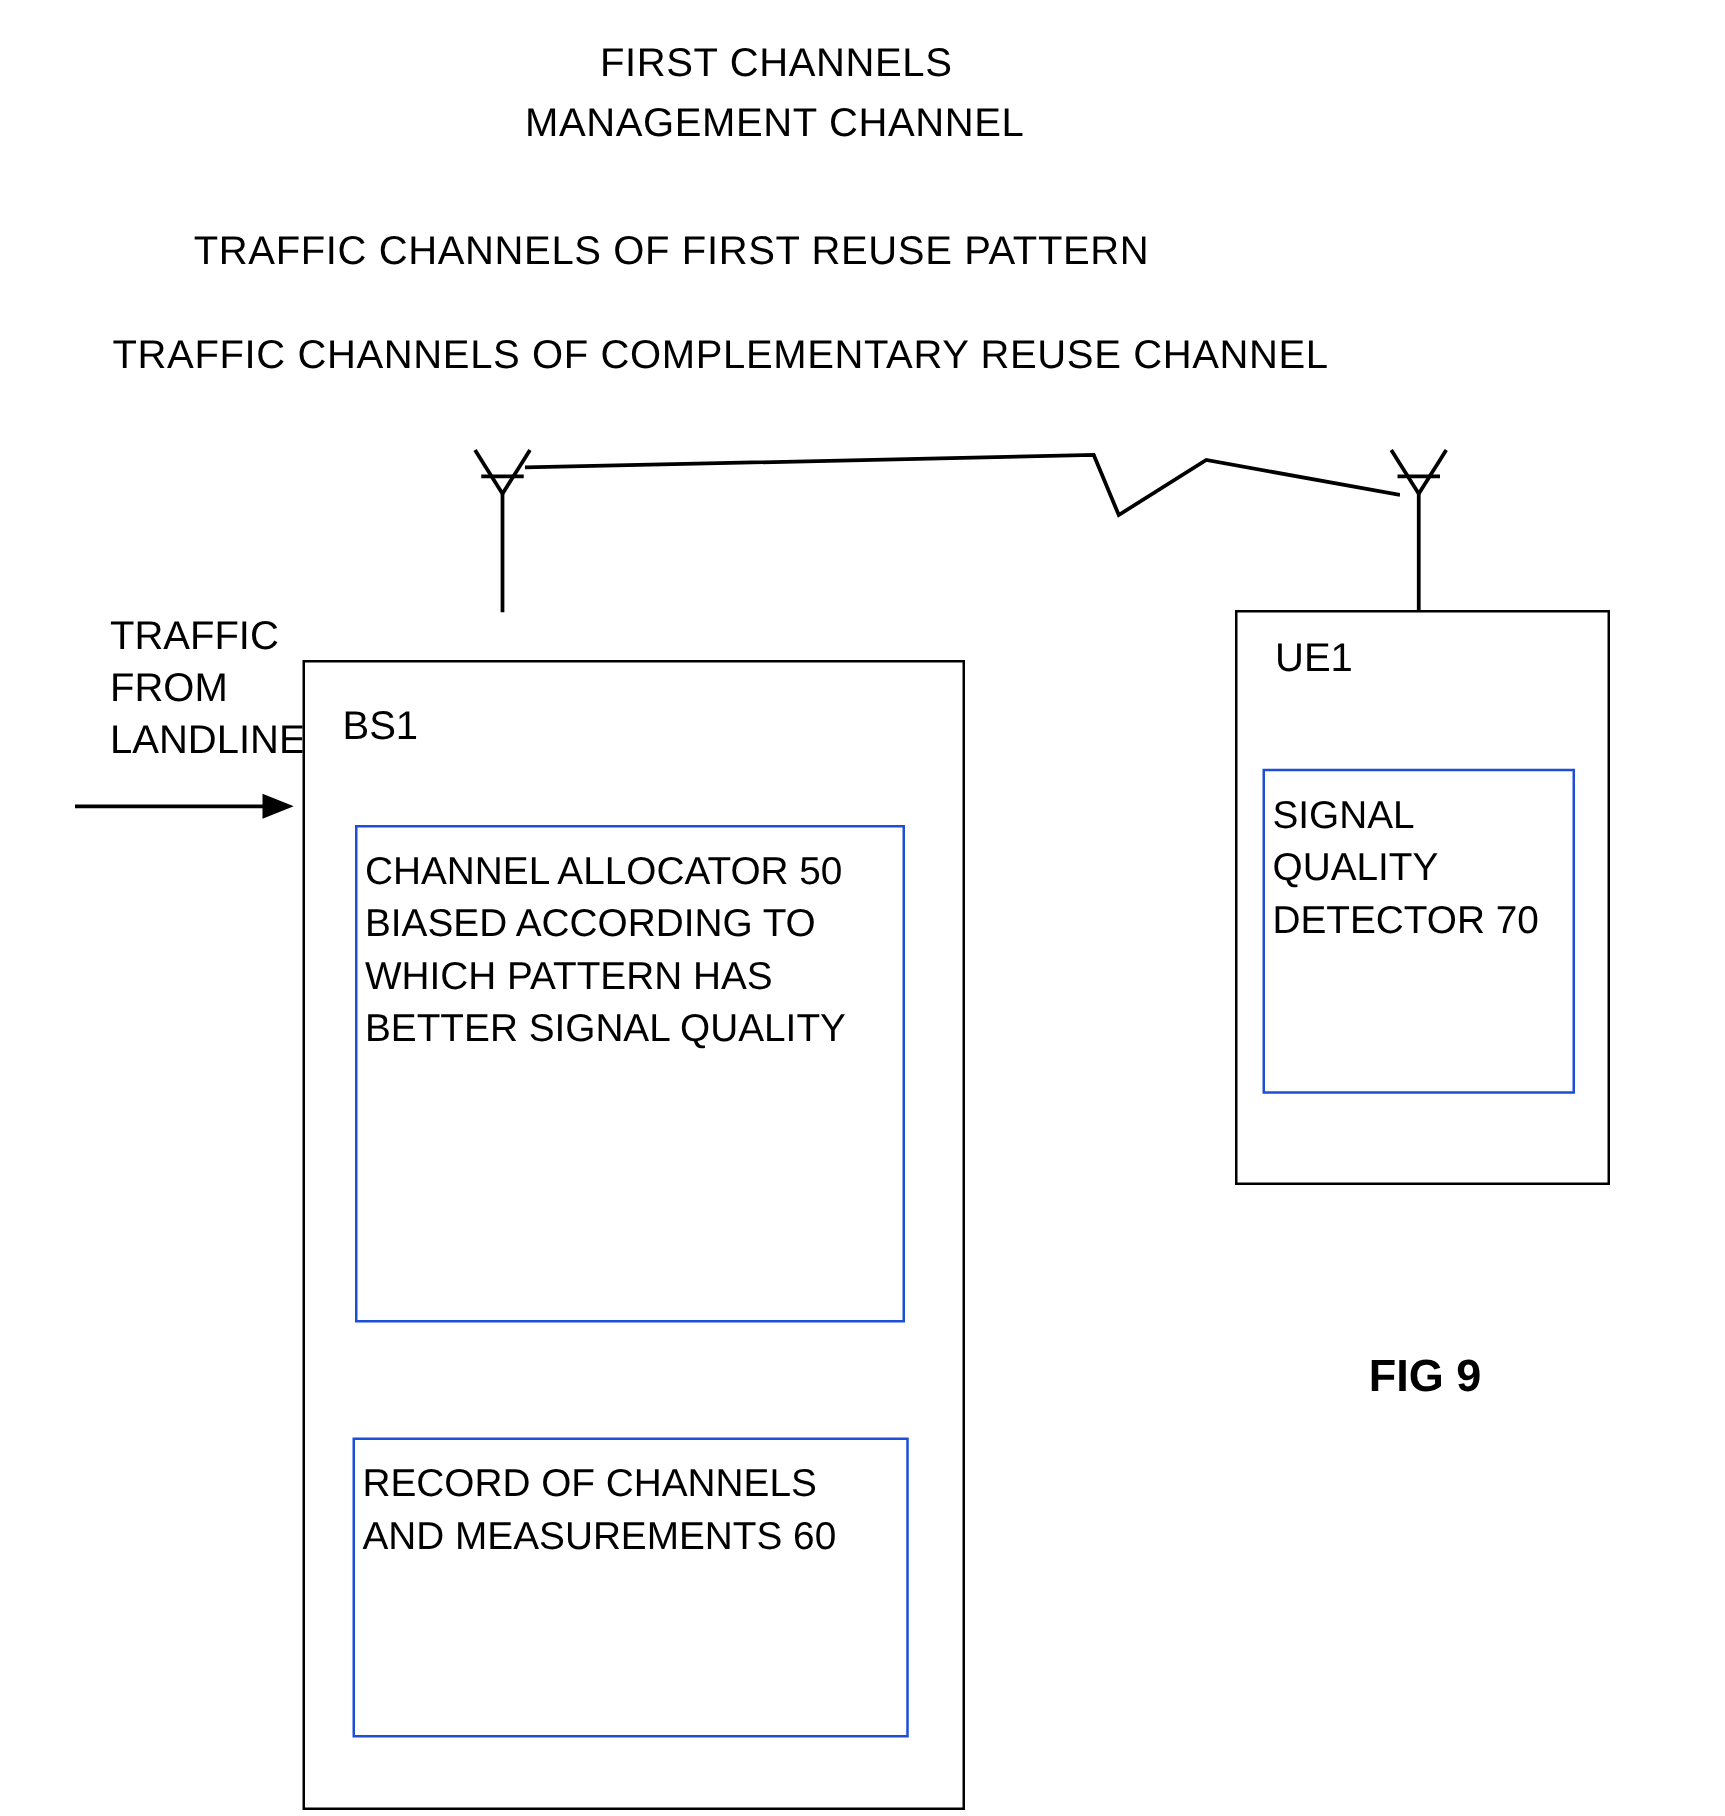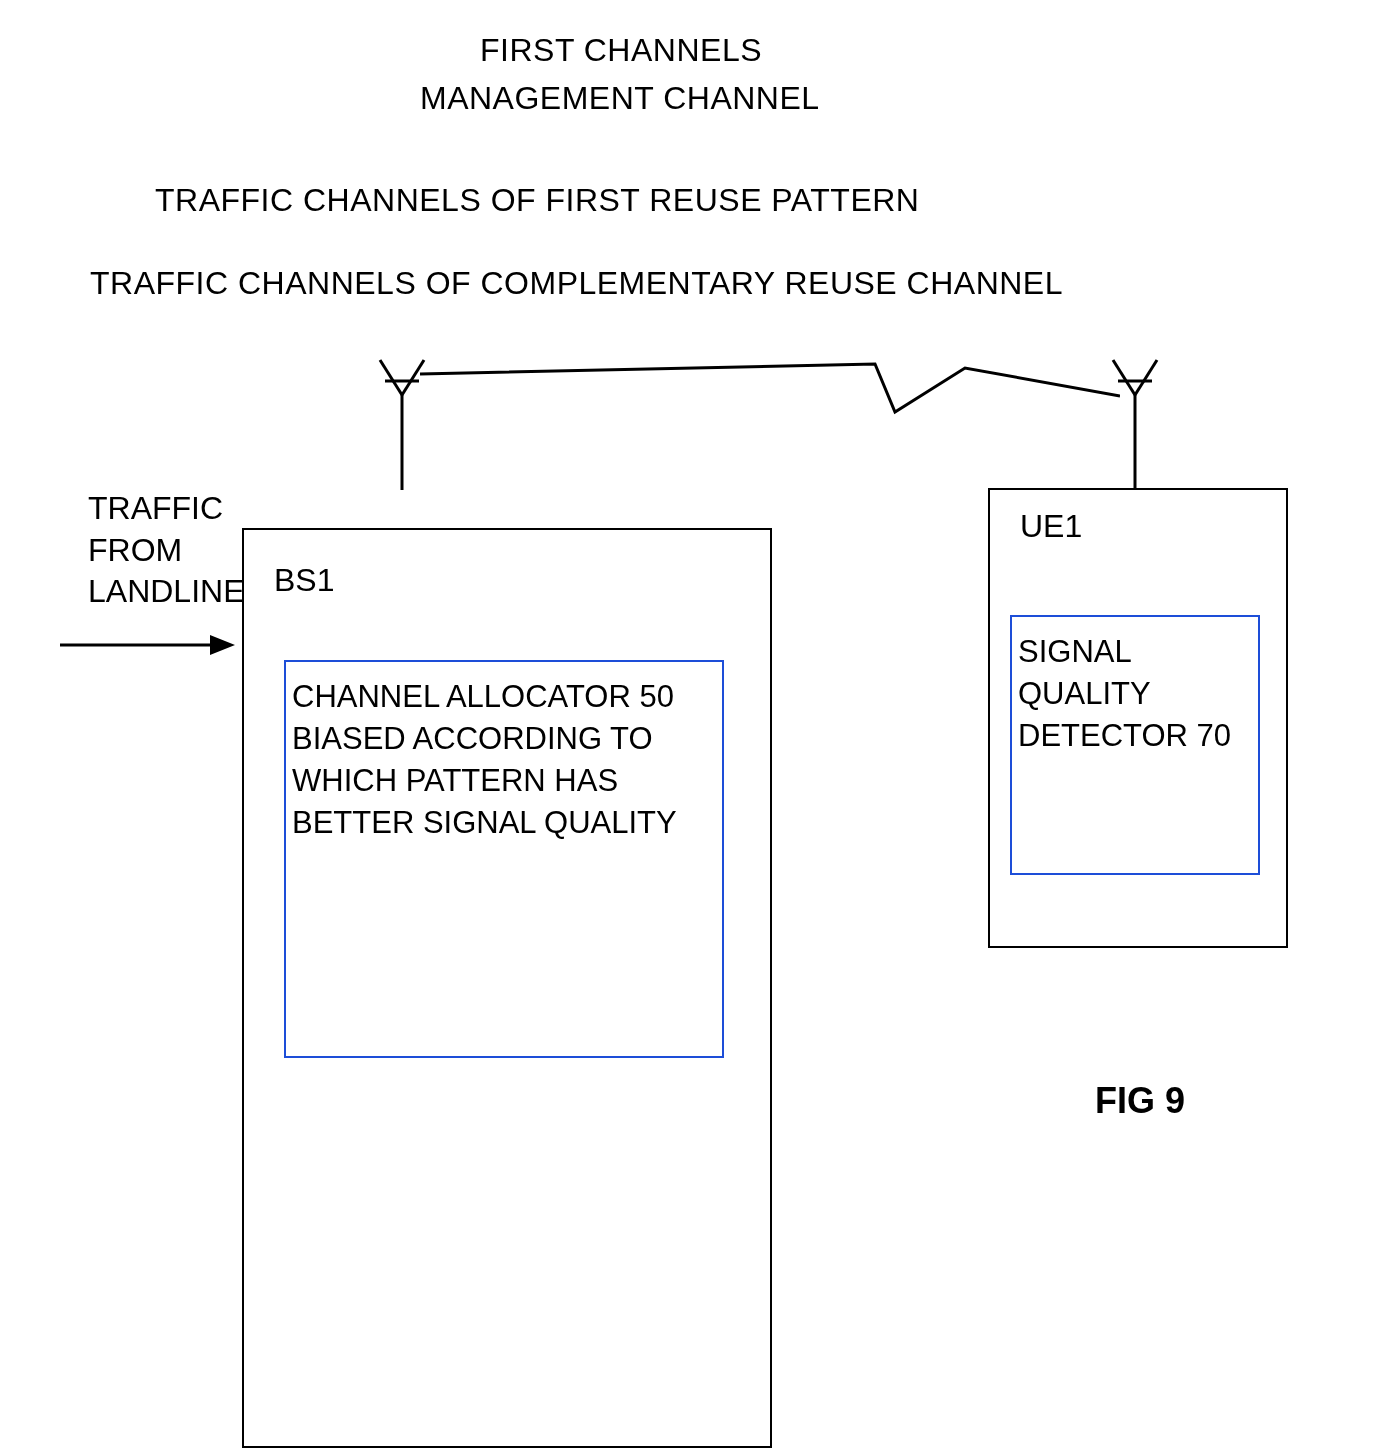--- a/index.html
+++ b/index.html
@@ -83,20 +83,23 @@
   <polygon points="175,15 150,5 150,25" fill="#000"></polygon>
 </svg>
 
 <div class="diagram-box" style="left:242px; top:488px; width:530px; height:920px;margin-top:40px;">
   <div class="box-label" style="position:absolute; left:30px; top:32px;">BS1</div>
 
   <div class="inner-box" style="position:absolute; left:40px; top:130px; width:440px; height:398px;">
     <span>CHANNEL ALLOCATOR 50 BIASED ACCORDING TO WHICH PATTERN HAS BETTER SIGNAL QUALITY</span>
   </div>
 
+  <div class="inner-box" style="position:absolute; left:38px; top:620px; width:445px; height:240px;">
+    <span>RECORD OF CHANNELS AND MEASUREMENTS 60</span>
+  </div>
 </div>
 
 <div class="diagram-box" style="left:988px; top:488px; width:300px; height:460px;">
   <div class="box-label" style="position:absolute; left:30px; top:18px;">UE1</div>
 
   <div class="inner-box" style="position:absolute; left:20px; top:125px; width:250px; height:260px;">
     <span>SIGNAL QUALITY DETECTOR 70</span>
   </div>
 </div>
 

